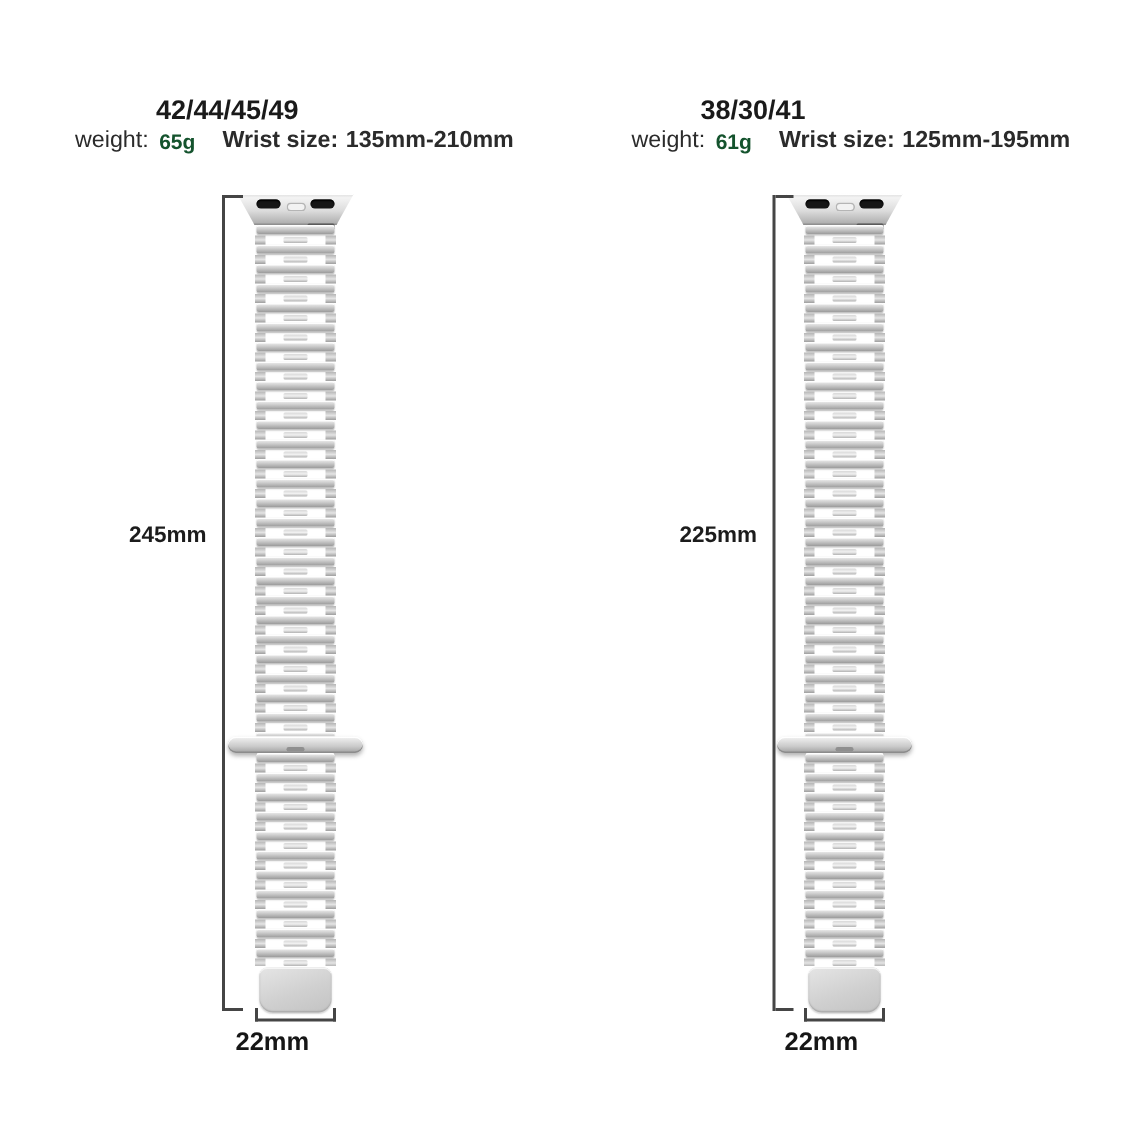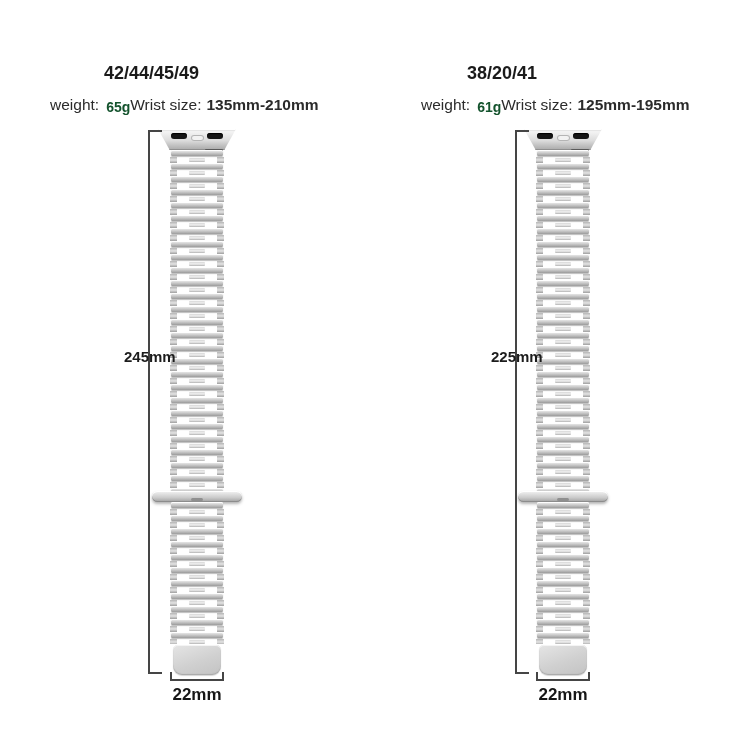--- a/index.html
+++ b/index.html
@@ -6,34 +6,34 @@
   .canvas{
     position:relative;width:750px;height:750px;background:#ffffff;
     font-family:"Liberation Sans", sans-serif;overflow:hidden;
   }
   
   .title{
     position:absolute;top:64px;width:180px;margin:0;text-align:left;
     font-size:18px;line-height:1;font-weight:700;color:#1a1a1a;letter-spacing:0;
   }
   .specs{
-    position:absolute;top:96px;display:flex;align-items:flex-end;
+    position:absolute;top:85px;display:flex;align-items:flex-start;
     white-space:nowrap;color:#2b2b2b;
   }
   .spec-label{font-size:15.5px;}
   .spec-value{font-size:14px;font-weight:700;margin-left:7px;position:relative;top:1px;color:#14532d;}
-  .wrist-label{}
+  .wrist-label{margin-left:18px;font-weight:bold;}
   .wrist-value{margin-left:5px;font-weight:bold;}
   .len-label{
     position:absolute;left:calc(var(--bx) - 62px);top:348px;width:48px;
-    text-align:right;font-size:15px;font-weight:700;color:#1c1c1c;margin-left:38px;
+    text-align:right;font-size:15px;font-weight:700;color:#1c1c1c;
   }
   .width-label{
     position:absolute;left:calc(var(--cx) - 40px);top:685px;width:80px;
-    text-align:center;font-size:17px;font-weight:700;color:#161616;
+    font-size:17px;font-weight:700;color:#161616;
   }
   
   .vbracket{position:absolute;left:var(--bx);top:130px;height:544px;width:14px;border-left:2px solid #454545;}
   .vbracket .tick{position:absolute;left:0;width:12px;height:2px;background:#454545;}
   .vbracket .tick.top{top:0;}
   .vbracket .tick.bot{bottom:0;}
   .wbracket{
     position:absolute;left:calc(var(--cx) - 27px);top:672px;width:54px;height:9px;
     border-left:2px solid #454545;border-right:2px solid #454545;border-bottom:2px solid #454545;
     box-sizing:border-box;
@@ -416,21 +416,21 @@
       <span class="tick top"></span>
       <span class="tick bot"></span>
     </div>
     <div class="len-label">245mm</div>
 
     <div class="wbracket"></div>
     <div class="width-label">22mm</div>
   </section>
 
   <section style="--cx:563px; --bx:515px;">
-    <h2 class="title" style="left:467px;">38/20/41</h2>
+    <h2 class="title" style="left:467px;">38/30/41</h2>
 
     <div class="specs" style="left:421px;">
       <span class="spec-label">weight:</span>
       <span class="spec-value">61g</span>
       <span class="spec-label wrist-label">Wrist size:</span>
       <span class="spec-label wrist-value">125mm-195mm</span>
     </div>
 
     <div class="adapter">
       <span class="slot s1"></span>

